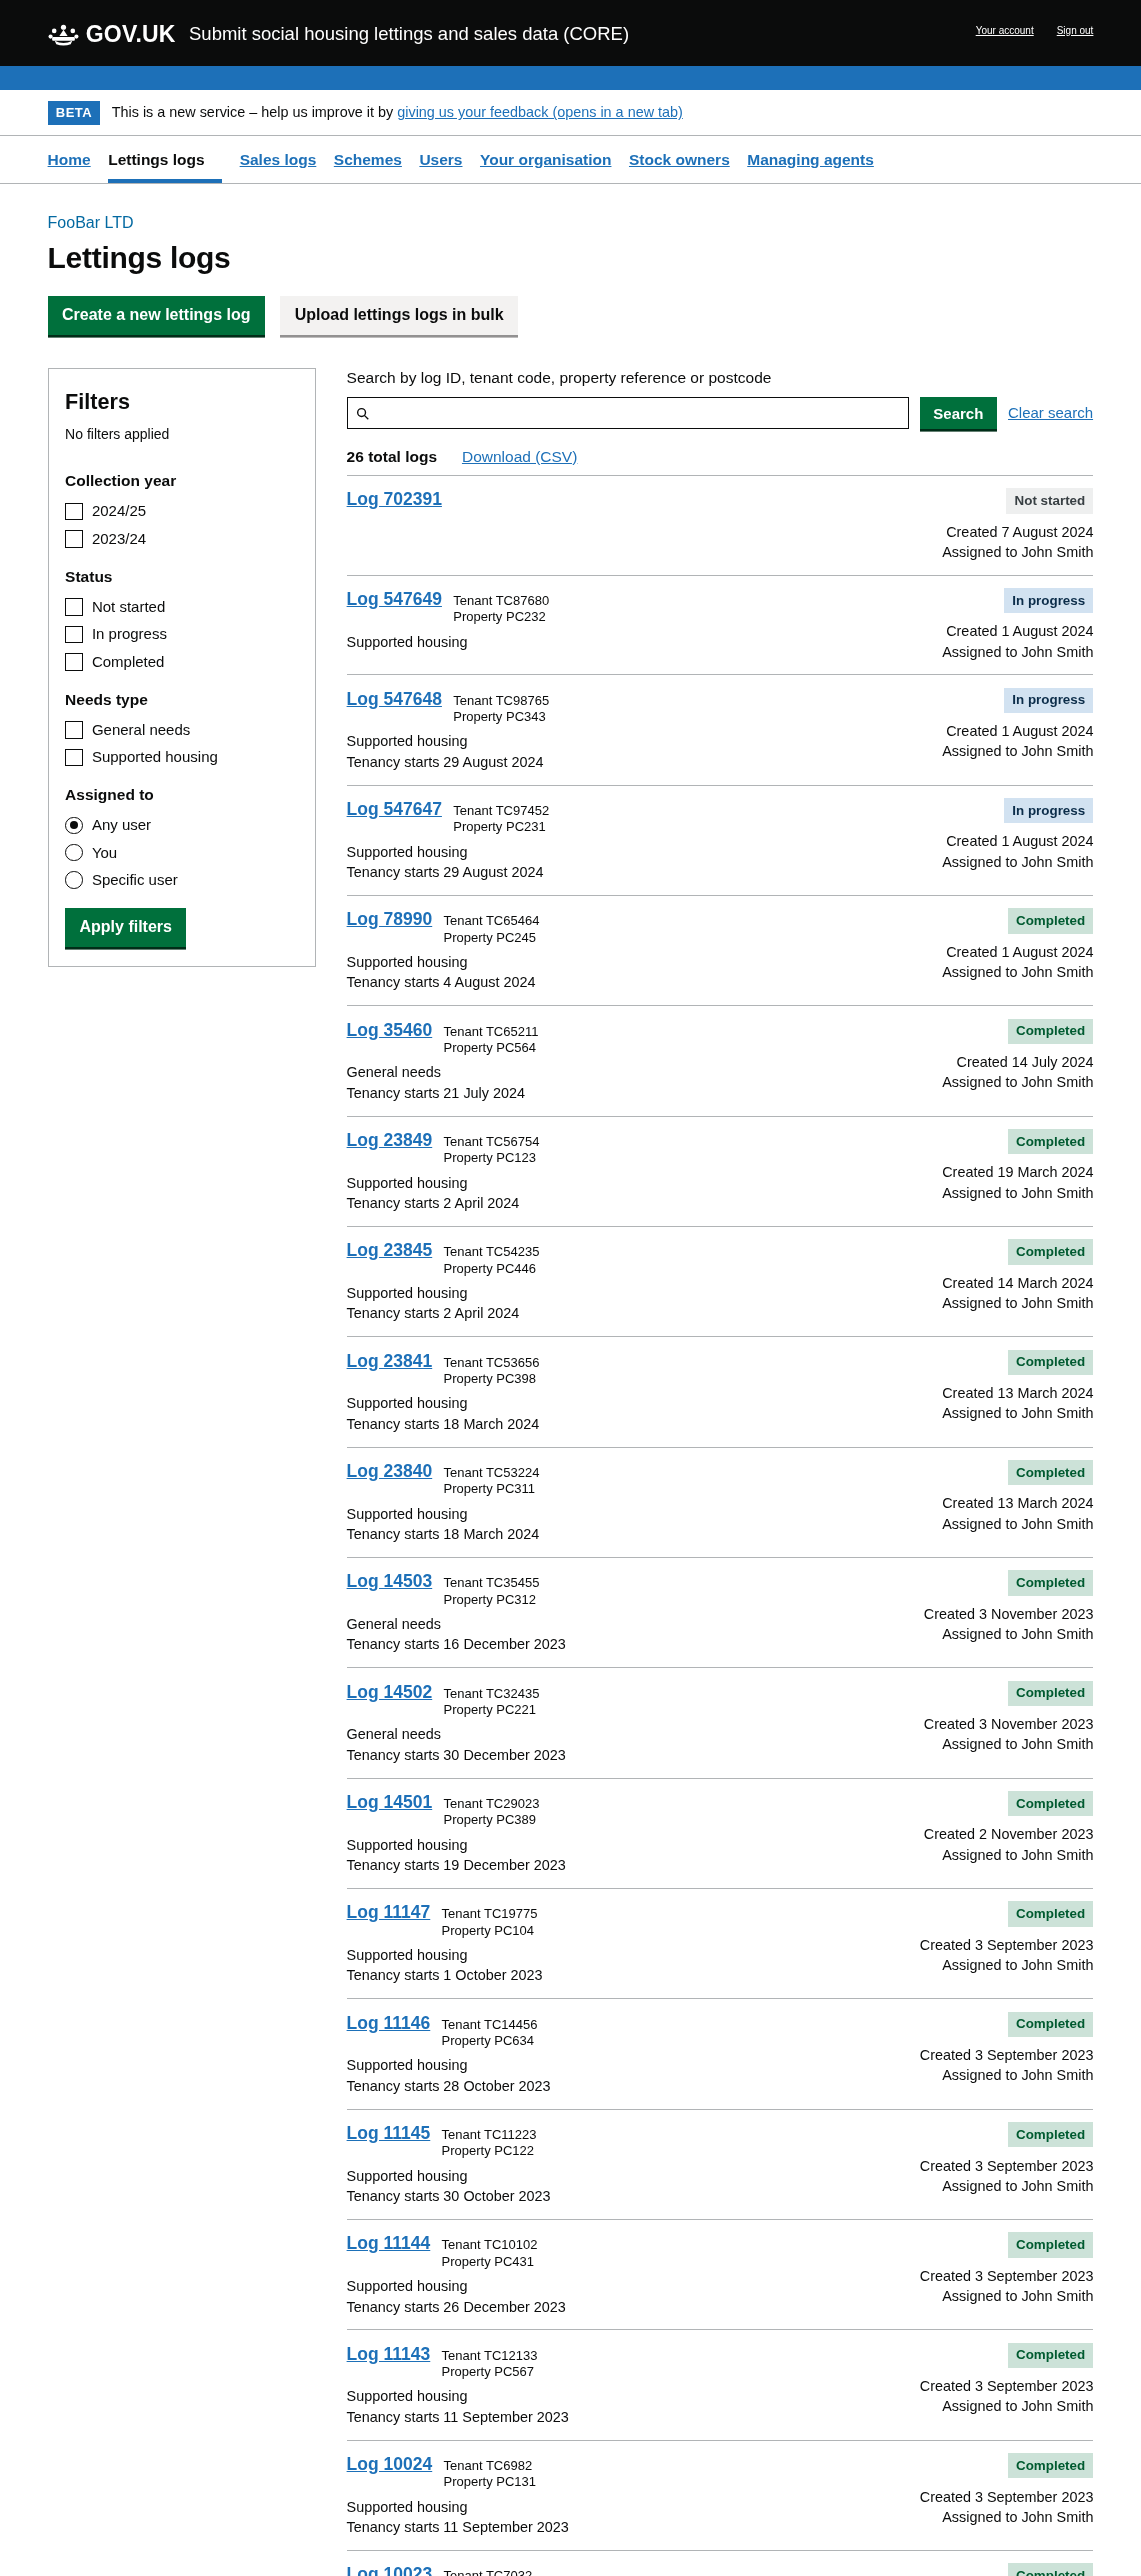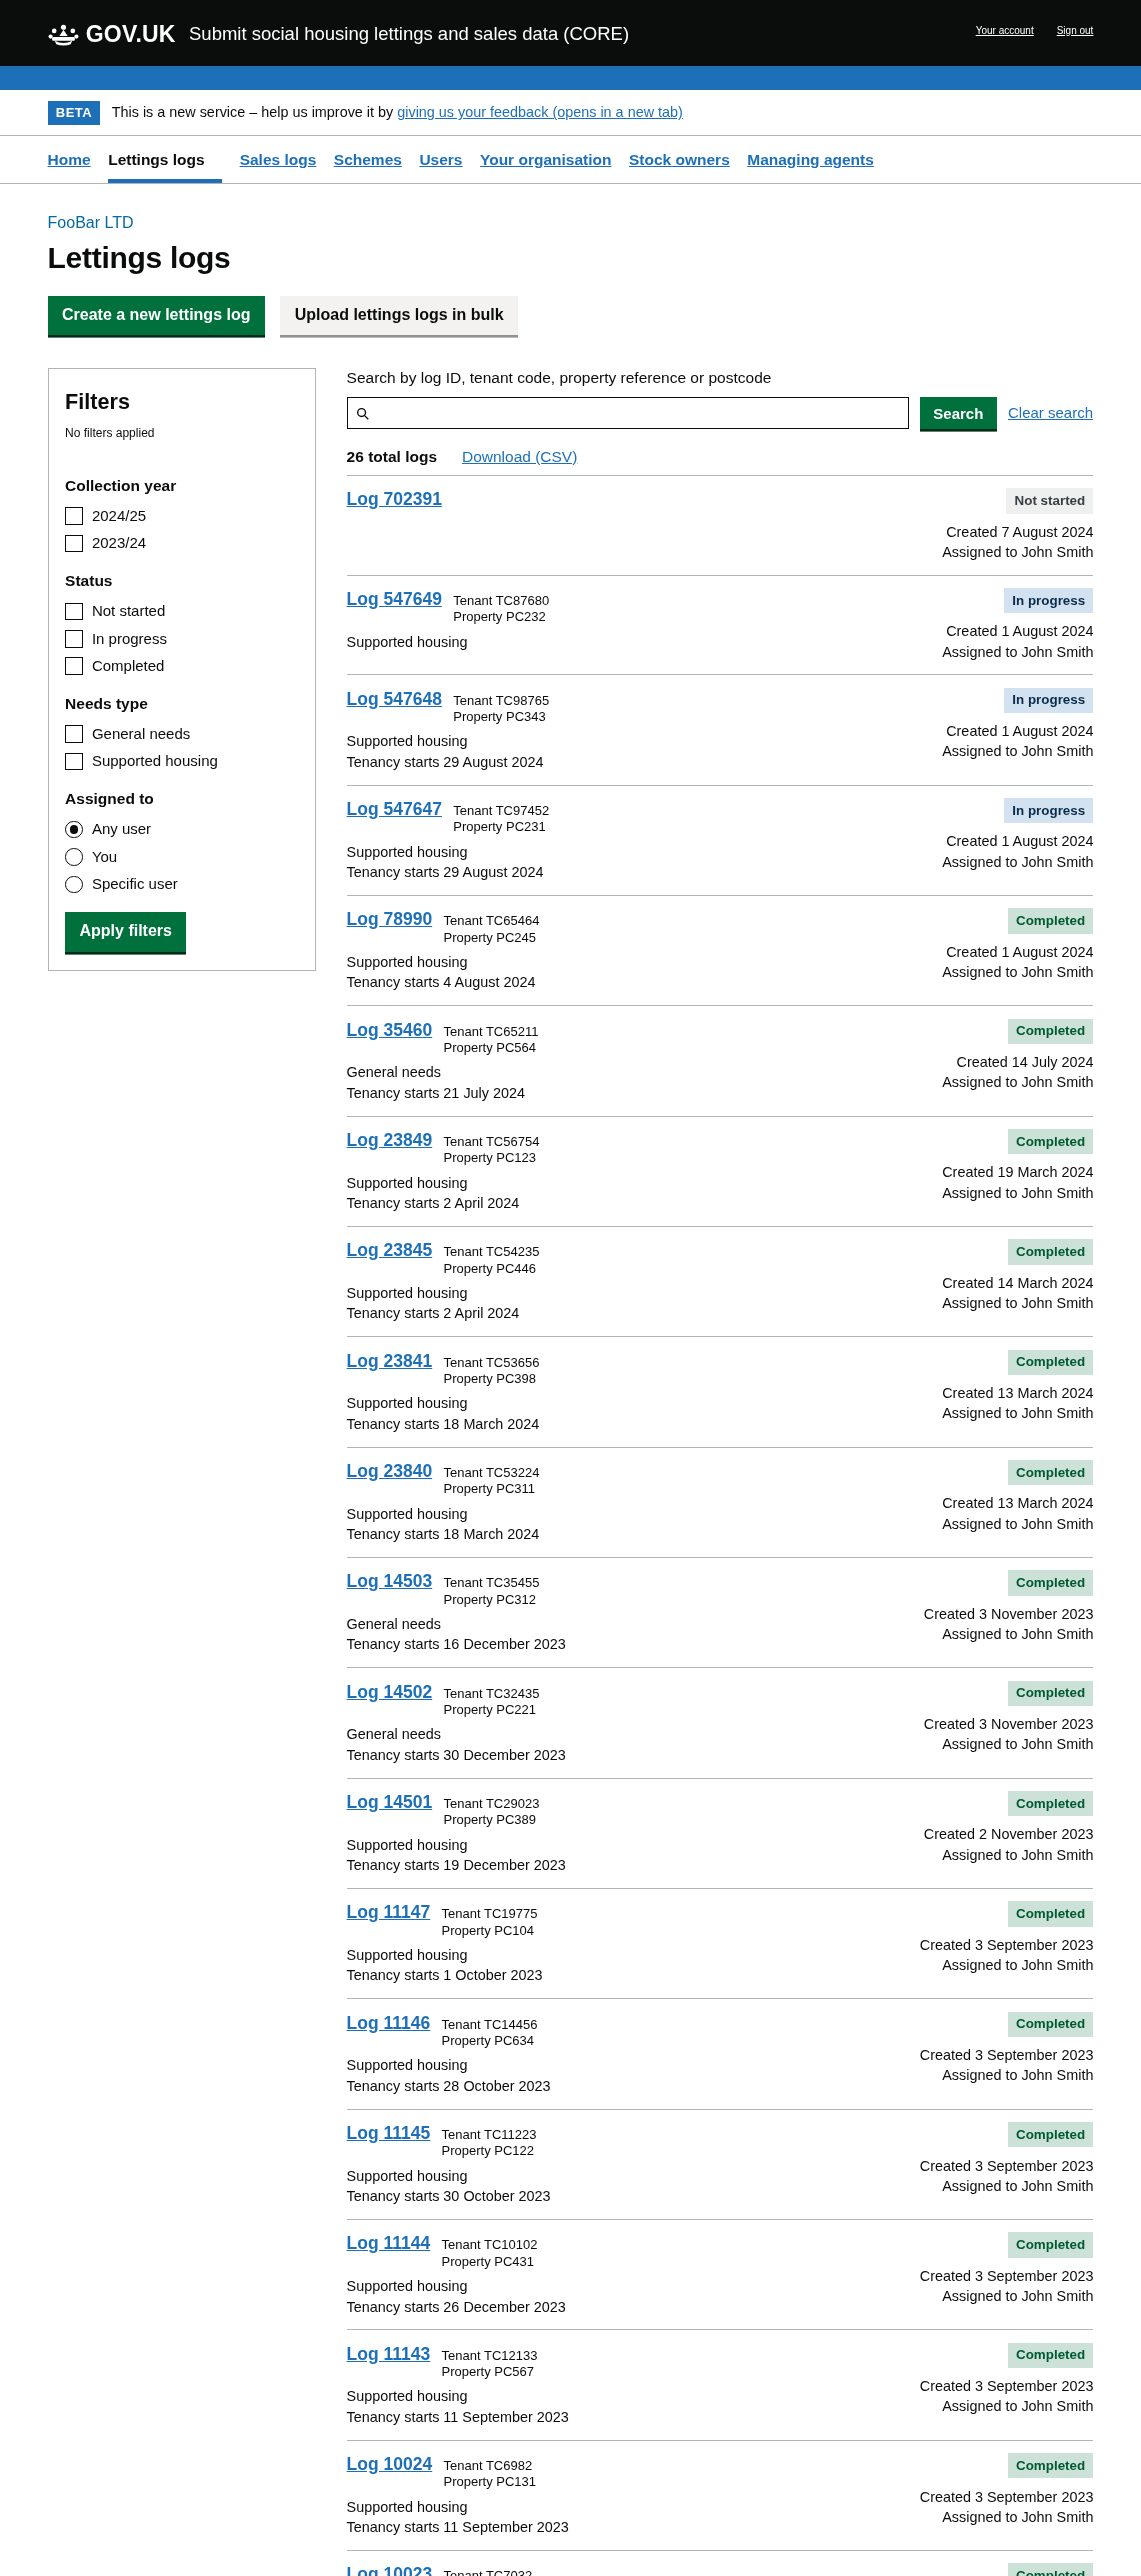--- a/index.html
+++ b/index.html
@@ -94,21 +94,21 @@
     background: #f3f2f1; color: #0b0c0c; box-shadow: 0 2.6px 0 #929191;
   }
 
   
   .columns { display: flex; gap: 31px; align-items: flex-start; padding-bottom: 20.6px; }
   .filters-col { width: 268px; flex: 0 0 268px; }
   .results-col { flex: 1 1 auto; }
 
   .filters-box { border: 0.5px solid #b1b4b6; padding: 15.5px 16.5px 18.5px 16.5px; }
   h2.filters-title { font-size: 21.6px; font-weight: bold; margin: 2.1px 0 9.3px 0; }
-  .no-filters { font-size: 12px; color: #0b0c0c; margin-bottom: 34px; }
+  .no-filters { font-size: 14px; color: #0b0c0c; margin-bottom: 27px; }
   .filter-group { margin-bottom: 17.5px; }
   .filter-legend { font-size: 15.5px; font-weight: bold; margin-bottom: 9.3px; }
   .check-row { display: flex; align-items: center; gap: 9.3px; margin-bottom: 7.2px; }
   .checkbox {
     width: 17.5px; height: 17.5px; border: 1px solid #0b0c0c; background: #fff; flex: 0 0 17.5px;
   }
   .radio {
     width: 17.5px; height: 17.5px; border: 1px solid #0b0c0c; border-radius: 50%;
     background: #fff; flex: 0 0 17.5px; position: relative;
   }

